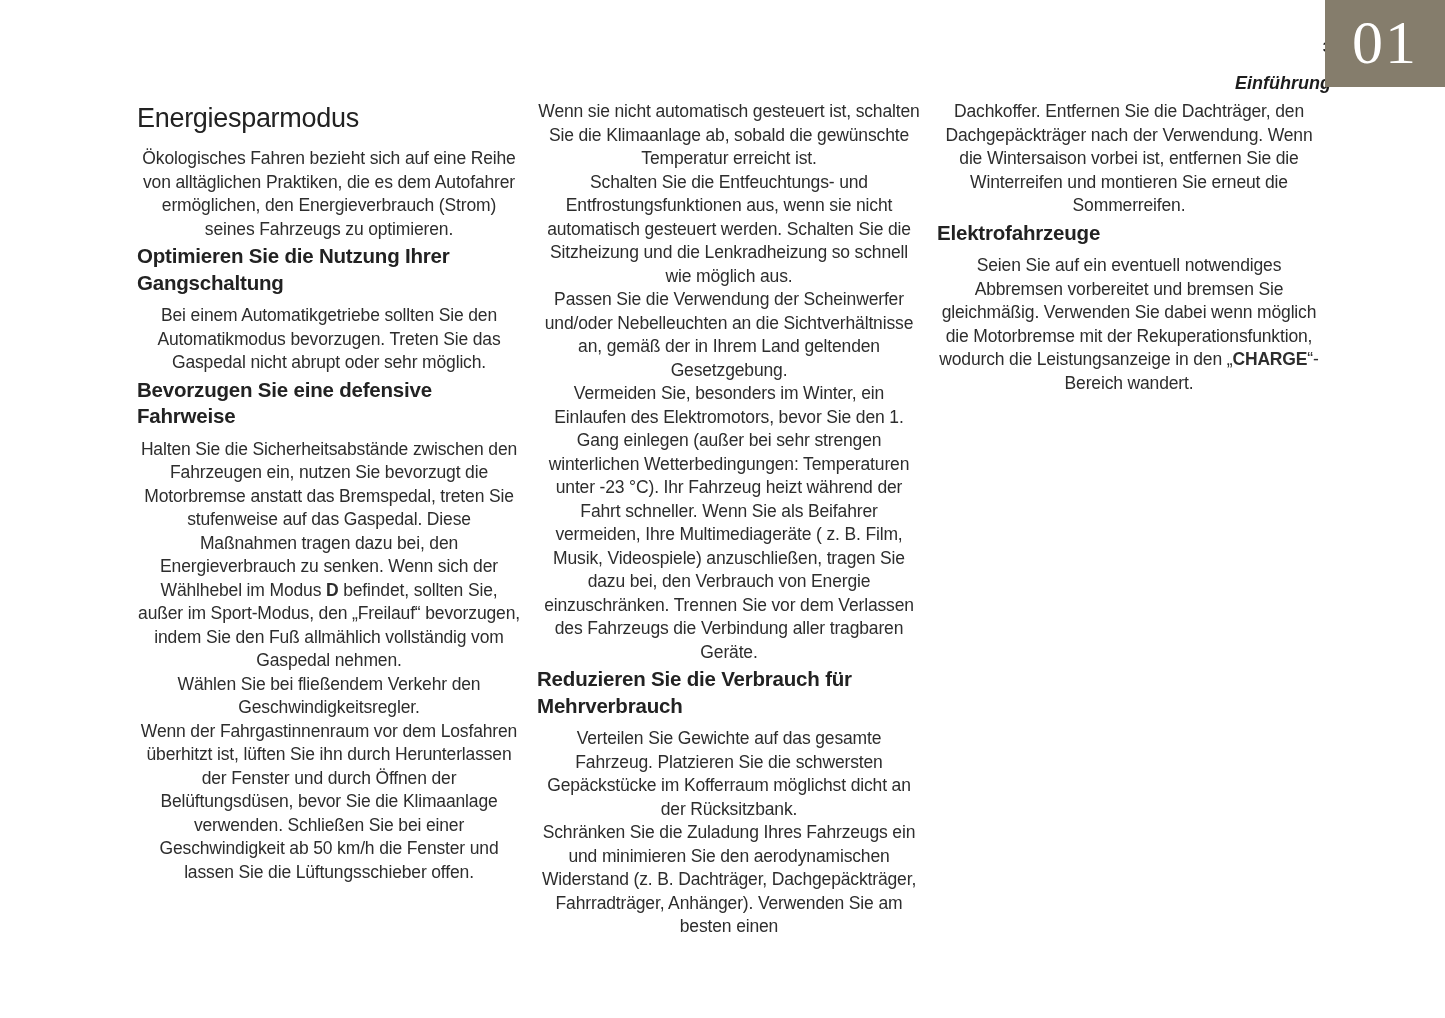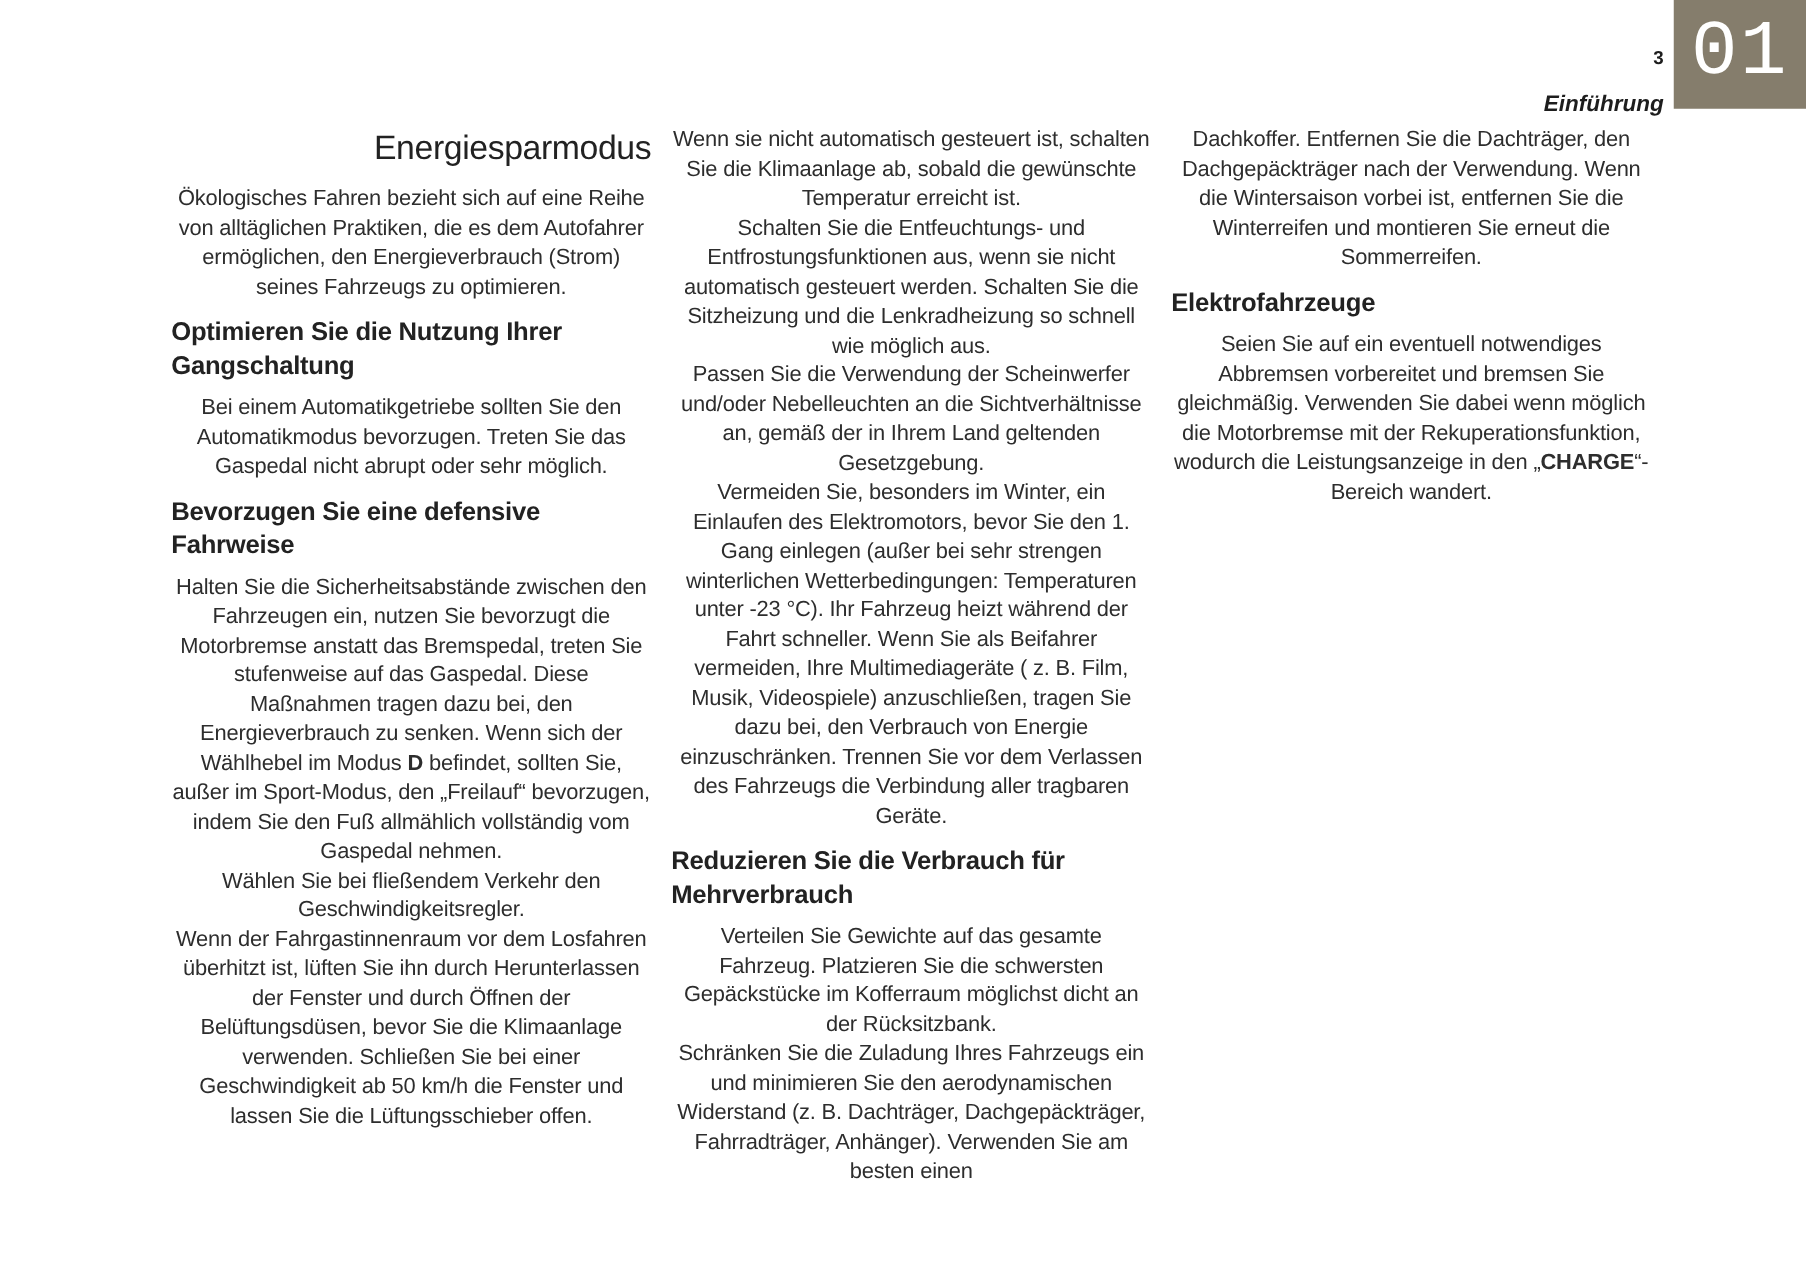--- a/index.html
+++ b/index.html
@@ -15,27 +15,27 @@
     height: 1018px;
     background: #ffffff;
     overflow: hidden;
   }
 
   
   .chapter-box {
     position: absolute;
     top: 0;
     right: 0;
-    width: 106px;
+    width: 120px;
     height: 87px;
     display: flex;
     align-items: center;
     justify-content: center;
     color: #ffffff;
-    font-family: Liberation Mono, monospace;
+    font-family: Liberation Serif, serif;
     font-size: 62px;
     font-weight: 400;
     letter-spacing: 2px;
     line-height: 1;
     padding-bottom: 4px;
     box-sizing: border-box;
   }
   .header-meta {
     position: absolute;
     top: 38px;
@@ -67,24 +67,23 @@
   .col {
     width: 384px;
   }
   .col h1 {
     margin: 2px 0 12px 0;
     font-size: 27px;
     line-height: 33px;
     font-weight: 500;
     letter-spacing: -0.3px;
     color: #222222;
-    text-align: right;
   }
   .col h2 {
-    margin: 12px 0 8px 0;
+    margin: 2px 0 8px 0;
     font-size: 20.5px;
     line-height: 26.5px;
     font-weight: 700;
     letter-spacing: -0.2px;
     color: #222222;
   }
   .col p {
     margin: 0;
     font-size: 17.5px;
     line-height: 23.5px;

